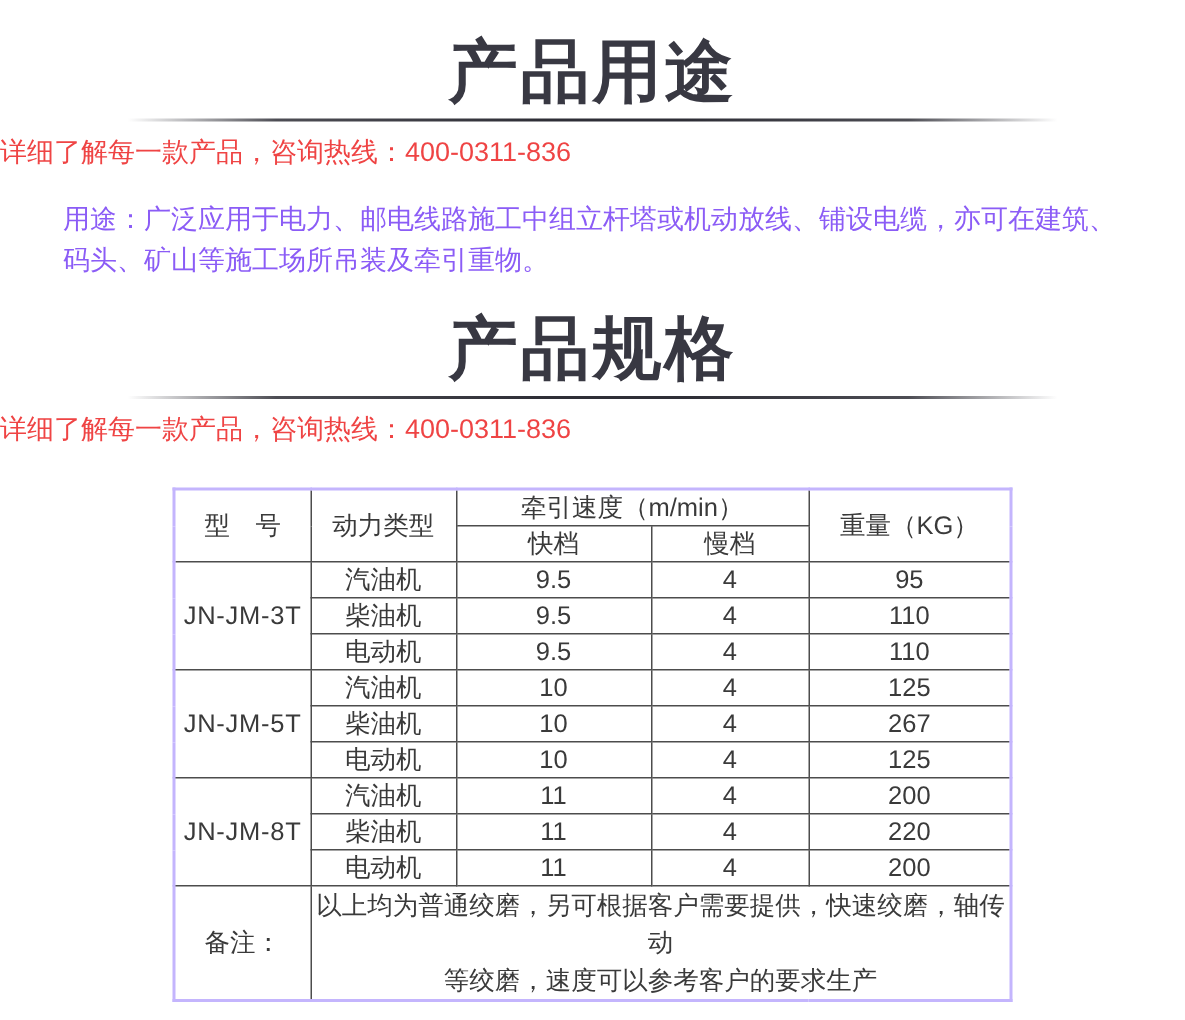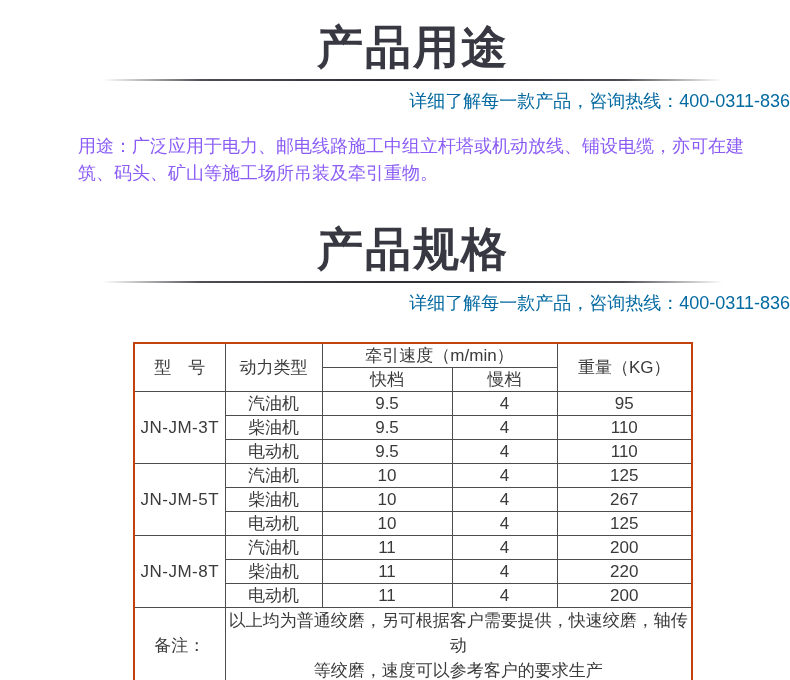--- a/index.html
+++ b/index.html
@@ -3,50 +3,50 @@
 <meta charset="utf-8">
 <style>
   * { margin: 0; padding: 0; box-sizing: border-box; }
   html, body { background: #ffffff; }
   body {
     width: 790px; height: 680px;
     font-family: "Liberation Sans", "DejaVu Sans", sans-serif;
     color: #333333;
     overflow: hidden;
   }
-  .page { width: 790px; height: 680px; background: #ffffff; padding-left: 36px; }
+  .page { width: 790px; height: 680px; background: #ffffff; }
 
   .sec-title {
     text-align: center;
     font-size: 46px;
     line-height: 54px;
     font-weight: 900;
     color: #383842;
     letter-spacing: 2px;
   }
   .section-usage .sec-title { padding-top: 20px; }
-  .section-specs .sec-title { margin-top: 35px; }
+  .section-specs .sec-title { margin-top: 18px; }
 
   .fade-line {
     width: 620px; height: 2px;
     margin: 5px auto 0 auto;
     background: linear-gradient(to right,
       rgba(46,46,54,0) 0%,
       rgba(46,46,54,0.85) 16%,
       #2e2e36 45%, #2e2e36 60%,
       rgba(46,46,54,0.85) 84%,
       rgba(46,46,54,0) 100%);
   }
 
   .hotline {
     margin-top: 8px;
-    text-align: right;
+    text-align: left;
     font-size: 18px;
     line-height: 24px;
-    color: #0369a1;
+    color: #ef4444;
   }
 
   .usage-text {
     margin: 20px 38px 0 42px;
     font-size: 18px;
     line-height: 27px;
     color: #8b5cf6;
     text-align: left;
   }
 
@@ -58,21 +58,21 @@
     color: #3a3a3a;
   }
   .spec-table th, .spec-table td {
     border: 1px solid #4d4d4d;
     text-align: center;
     vertical-align: middle;
     font-weight: normal;
     font-size: 17px;
     padding: 0;
   }
-  .spec-table { border: 2px solid #c2410c; }
+  .spec-table { border: 2px solid #c4b5fd; }
   .spec-table thead tr.head-row-1 { height: 23px; }
   .spec-table thead tr.head-row-2 { height: 21px; }
   .spec-table tbody tr.data-row { height: 24px; }
   .spec-table tr.remark-row { height: 52px; }
   .cell-model { font-size: 17px; letter-spacing: 0.5px; }
   .cell-engine { font-size: 16px; }
   .cell-num { font-size: 18px; }
   .cell-remark-label { font-size: 17px; }
   .cell-remark { font-size: 16px; line-height: 25px; }
 </style>

